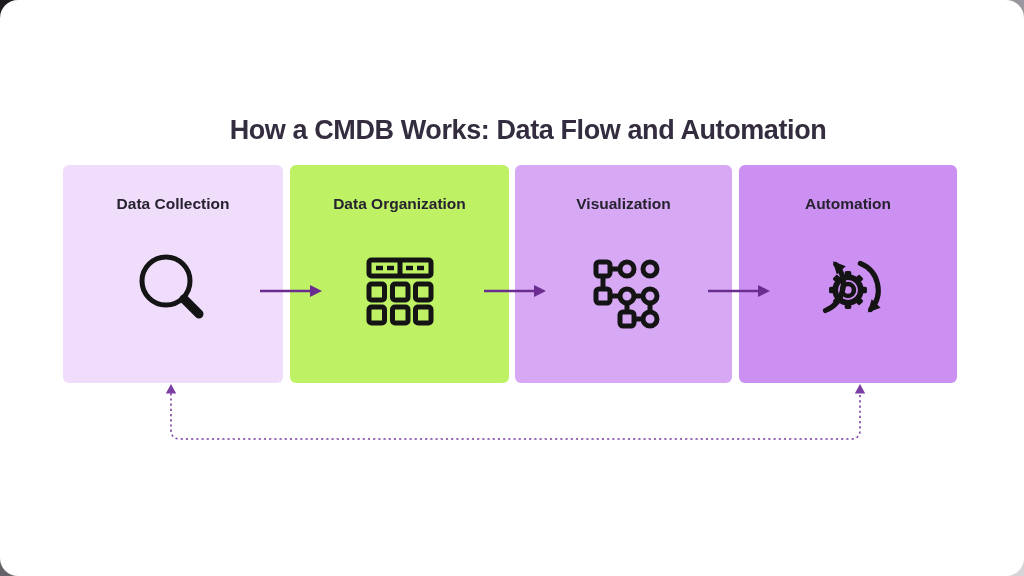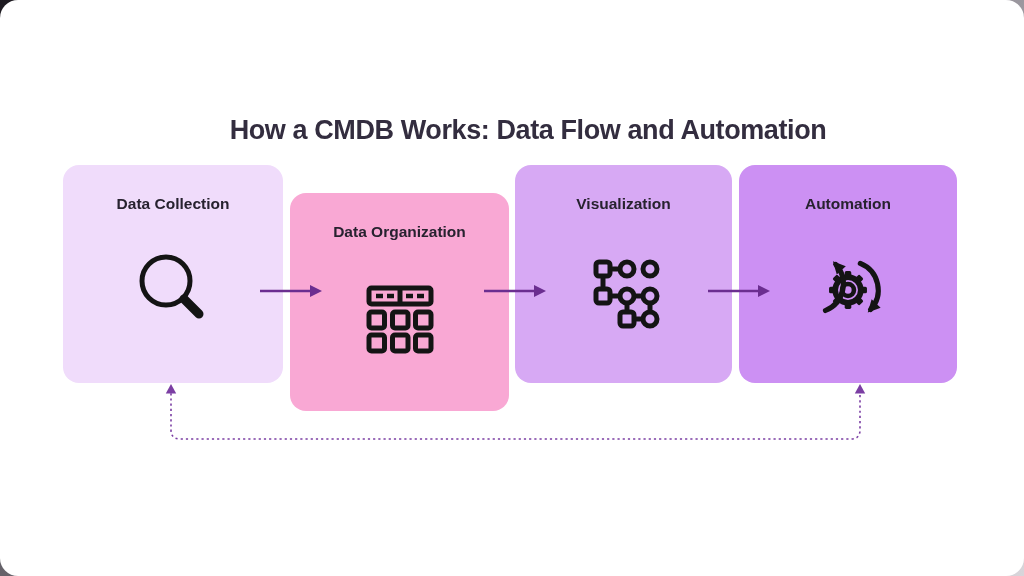--- a/index.html
+++ b/index.html
@@ -1,21 +1,21 @@
 <!DOCTYPE html>
 <html style="--step-0-bg: #F0DCFB; --step-1-bg: #E2BCF8; --step-2-bg: #D7A9F4; --step-3-bg: #CC90F3; --arrow-color: #6B2E90; --feedback-color: #7B3EA3; --card-bg: #FFFFFF; --title-color: #332D3F; --label-color: #27222F; --icon-stroke: #141414;"><head>
 <meta charset="utf-8">
 <style>
   html,body{margin:0;padding:0;width:1024px;height:576px;overflow:hidden;
     background:linear-gradient(135deg,#1d1a20 0%,#8c8890 55%,#d8d5da 100%);
     font-family:"Liberation Sans","DejaVu Sans",sans-serif;}
   .card{position:absolute;inset:0;background:var(--card-bg,#fff);border-radius:18px;}
   .title{position:absolute;top:99px;left:0;width:1024px;text-align:center;
     font-size:27px;font-weight:800;letter-spacing:-0.4px;color:var(--title-color,#332D3F);margin:16px;}
-  .step-box{position:absolute;top:165px;height:218px;border-radius:16px;}
+  .step-box{position:absolute;top:165px;height:218px;border-radius:6px;}
   .step-box .label{position:absolute;top:30px;left:0;width:100%;text-align:center;
     font-size:15.5px;font-weight:700;color:var(--label-color,#27222F);}
   .icon-wrap{position:absolute;top:84px;left:50%;transform:translateX(-50%);
     width:82px;height:82px;display:flex;align-items:center;justify-content:center;}
   .b0{left:63px;width:220px;}
   .b1{left:290px;width:219px;}
   .b2{left:515px;width:217px;}
   .b3{left:739px;width:218px;}
   .fwd-arrow{position:absolute;top:284px;width:62px;height:14px;z-index:3;}
   .a0{left:260px;} .a1{left:484px;} .a2{left:708px;}
@@ -38,21 +38,21 @@
   <div class="step-box b0" style="background: rgb(240, 220, 251);">
     <div class="label">Data Collection</div>
     <div class="icon-wrap">
       <svg width="80" height="80" viewBox="0 0 80 80">
         <circle class="ic" cx="33" cy="31" r="24" stroke-width="5"></circle>
         <line class="ic" x1="51" y1="49" x2="66" y2="64" stroke-width="9" stroke-linecap="round"></line>
       </svg>
     </div>
   </div>
 
-  <div class="step-box b1" style="background: #f9a8d4; margin-top: 28px;">
+  <div class="step-box b1" style="background: #bef264;">
     <div class="label">Data Organization</div>
     <div class="icon-wrap">
       <svg width="80" height="80" viewBox="0 0 80 80">
         <rect class="ic" x="9" y="10" width="62" height="16" rx="2.5" stroke-width="5"></rect>
         <line class="ic" x1="40" y1="10" x2="40" y2="26" stroke-width="5"></line>
         <line class="ic" x1="16" y1="18" x2="23" y2="18" stroke-width="4.5"></line>
         <line class="ic" x1="27" y1="18" x2="34" y2="18" stroke-width="4.5"></line>
         <line class="ic" x1="46" y1="18" x2="53" y2="18" stroke-width="4.5"></line>
         <line class="ic" x1="57" y1="18" x2="64" y2="18" stroke-width="4.5"></line>
         <rect class="ic" x="9" y="34" width="15.5" height="16" rx="2.5" stroke-width="5"></rect>

